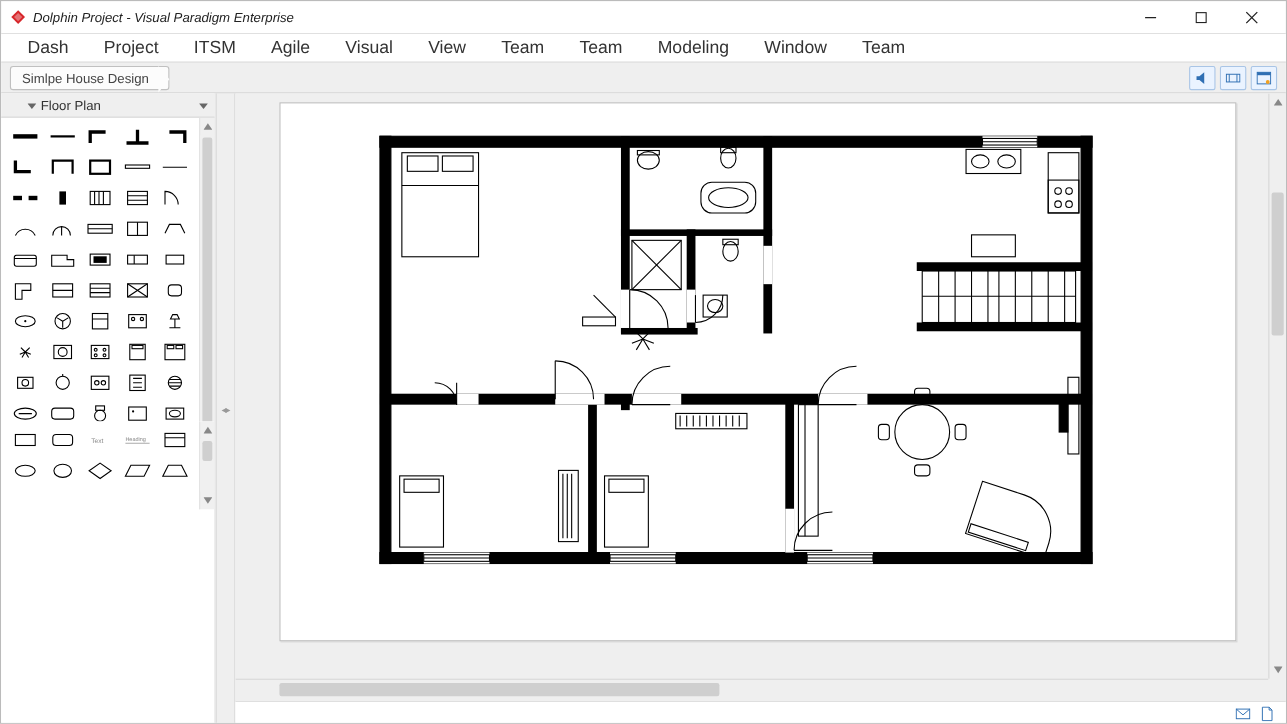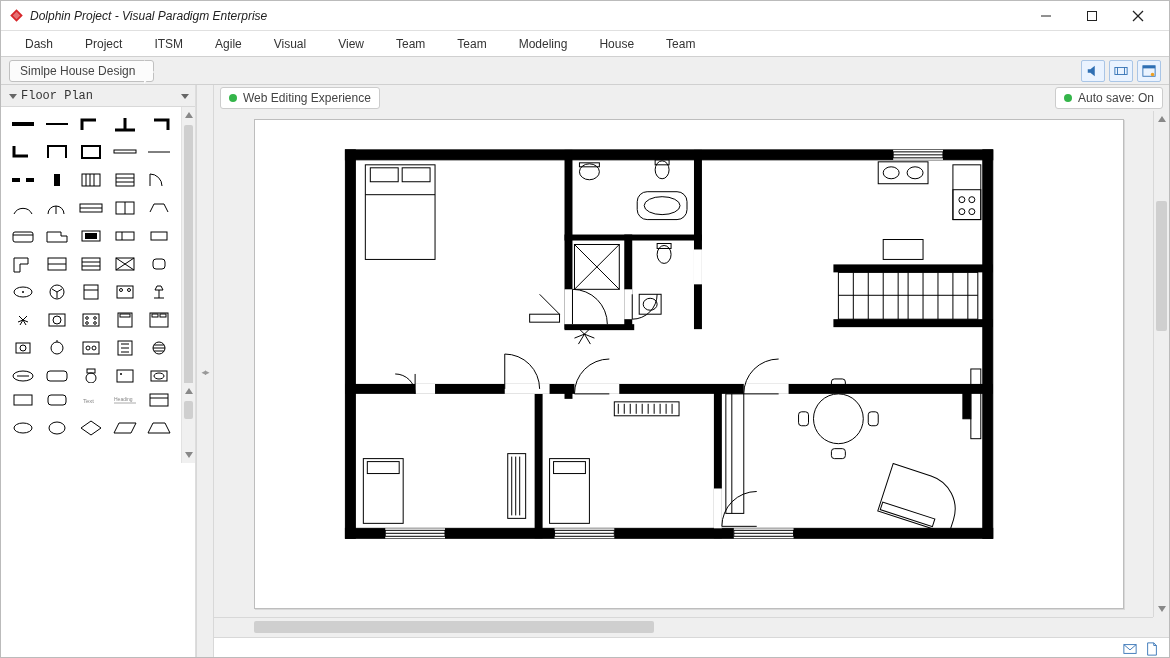--- a/index.html
+++ b/index.html
@@ -4,29 +4,29 @@
 <style>
 * { box-sizing: border-box; margin: 0; padding: 0; }
 body { font-family: "Segoe UI", Tahoma, sans-serif; font-size: 12px; color: #333; background: #fff; width: 1170px; height: 658px; overflow: hidden; border: 1px solid #bbb; }
 .title-bar { height: 30px; display: flex; align-items: center; padding: 0 8px; border-bottom: 1px solid #e0e0e0; }
 .app-logo { width: 15px; height: 15px; margin-right: 6px; }
 .title-text { font-size: 12px; color: #222; font-style: italic; }
 .win-controls { margin-left: auto; display: flex; gap: 0; }
 .win-btn { width: 46px; height: 30px; display: flex; align-items: center; justify-content: center; cursor: default; }
 .win-btn svg { width: 12px; height: 12px; }
 .menu-bar { height: 26px; display: flex; align-items: center; padding: 0 8px; border-bottom: 1px solid #d0d0d0; background: #fff; }
-.menu-item { padding: 4px 16px; cursor: default; font-size: 12px; }
+.menu-item { padding: 4px 16px; cursor: default; font-size: 16px; }
 .breadcrumb-bar { height: 28px; display: flex; align-items: center; padding: 12px 8px; background: #efefef; border-bottom: 1px solid #d0d0d0; }
 .breadcrumb-chip { background: #fcfcfc; border: 1px solid #c0c0c0; border-radius: 3px; padding: 3px 18px 3px 10px; position: relative; font-size: 12px; color: #444; }
 .breadcrumb-chip::after { content: ""; position: absolute; right: -1px; top: -1px; width: 0; height: 0; border-top: 12px solid transparent; border-bottom: 12px solid transparent; border-left: 10px solid #fcfcfc; }
 .bc-right { margin-left: auto; display: flex; gap: 4px; }
 .bc-btn { width: 24px; height: 22px; border: 1px solid #a9c5e6; background: #eaf3ff; border-radius: 2px; display: flex; align-items: center; justify-content: center; }
 .main-row { display: flex; height: 574px; }
 .palette-panel { width: 195px; background: #fff; border-right: 1px solid #ddd; display: flex; flex-direction: column; position: relative; }
-.palette-header { height: 22px; display: flex; align-items: center; padding: 0 8px; background: #efefef; border-bottom: 1px solid #d8d8d8; font-size: 12px; color: #333; position: relative; font-family: Liberation Mono, monospace; }
+.palette-header { height: 22px; display: flex; align-items: center; padding: 0 24px; background: #efefef; border-bottom: 1px solid #d8d8d8; font-size: 12px; color: #333; position: relative; }
 .palette-header .drop { position: absolute; right: 6px; }
 .palette-header .collapse-ico { width: 8px; height: 8px; margin-right: 4px; }
 .palette-body { flex: 1; overflow: hidden; padding: 6px 8px; }
 .shape-grid { display: grid; grid-template-columns: repeat(5, 28px); gap: 6px 6px; }
 .shape-cell { width: 28px; height: 22px; display: flex; align-items: center; justify-content: center; cursor: pointer; }
 .shape-cell svg { width: 26px; height: 20px; }
 .scroll-btn { height: 16px; display: flex; align-items: center; justify-content: center; }
 .scroll-track { flex: 1; background: #f0f0f0; position: relative; }
 .scroll-thumb { position: absolute; left: 2px; right: 2px; top: 2px; height: 100px; background: #cfcfcf; border-radius: 2px; }
 .splitter { width: 18px; background: #efefef; border-left: 1px solid #d8d8d8; border-right: 1px solid #d8d8d8; display: flex; align-items: center; justify-content: center; cursor: col-resize; }
@@ -80,21 +80,21 @@
 <div class="menu-bar">
   <div class="menu-item">Dash</div>
   <div class="menu-item">Project</div>
   <div class="menu-item">ITSM</div>
   <div class="menu-item">Agile</div>
   <div class="menu-item">Visual</div>
   <div class="menu-item">View</div>
   <div class="menu-item">Team</div>
   <div class="menu-item">Team</div>
   <div class="menu-item">Modeling</div>
-  <div class="menu-item">House</div>
+  <div class="menu-item">Window</div>
   <div class="menu-item">Team</div>
 </div>
 
 <div class="breadcrumb-bar">
   <div class="breadcrumb-chip">Simlpe House Design</div>
   <div class="bc-right">
     <div class="bc-btn">
         <svg width="14" height="14" viewBox="0 0 16 16">
           <path fill="#2f6fb3" d="M2 6h3l5-4v12l-5-4H2z"></path>
         </svg>
@@ -520,30 +520,20 @@
           </div>
       </div>
     </div>
   </div>
 
   <div class="splitter">
       <span class="splitter-grip">◂▸</span>
     </div>
 
   <div class="canvas-area">
-    <div class="canvas-tab-row">
-      <div class="tab-chip">
-        <span class="dot" style="background:#34b54a"></span>
-        <span>Web Editing Experience</span>
-      </div>
-      <div class="tab-chip tab-right">
-        <span class="dot" style="background:#34b54a"></span>
-        <span>Auto save: On</span>
-      </div>
-    </div>
 
     <div class="canvas-viewport">
       <div class="canvas-page">
         <svg class="canvas-svg" viewBox="0 0 870 490">
 
           <g stroke="#000" fill="#000">
             <rect x="90" y="30" width="650" height="10"></rect>
             <rect x="90" y="410" width="650" height="10"></rect>
             <rect x="90" y="30" width="10" height="390"></rect>
             <rect x="730" y="30" width="10" height="390"></rect>

